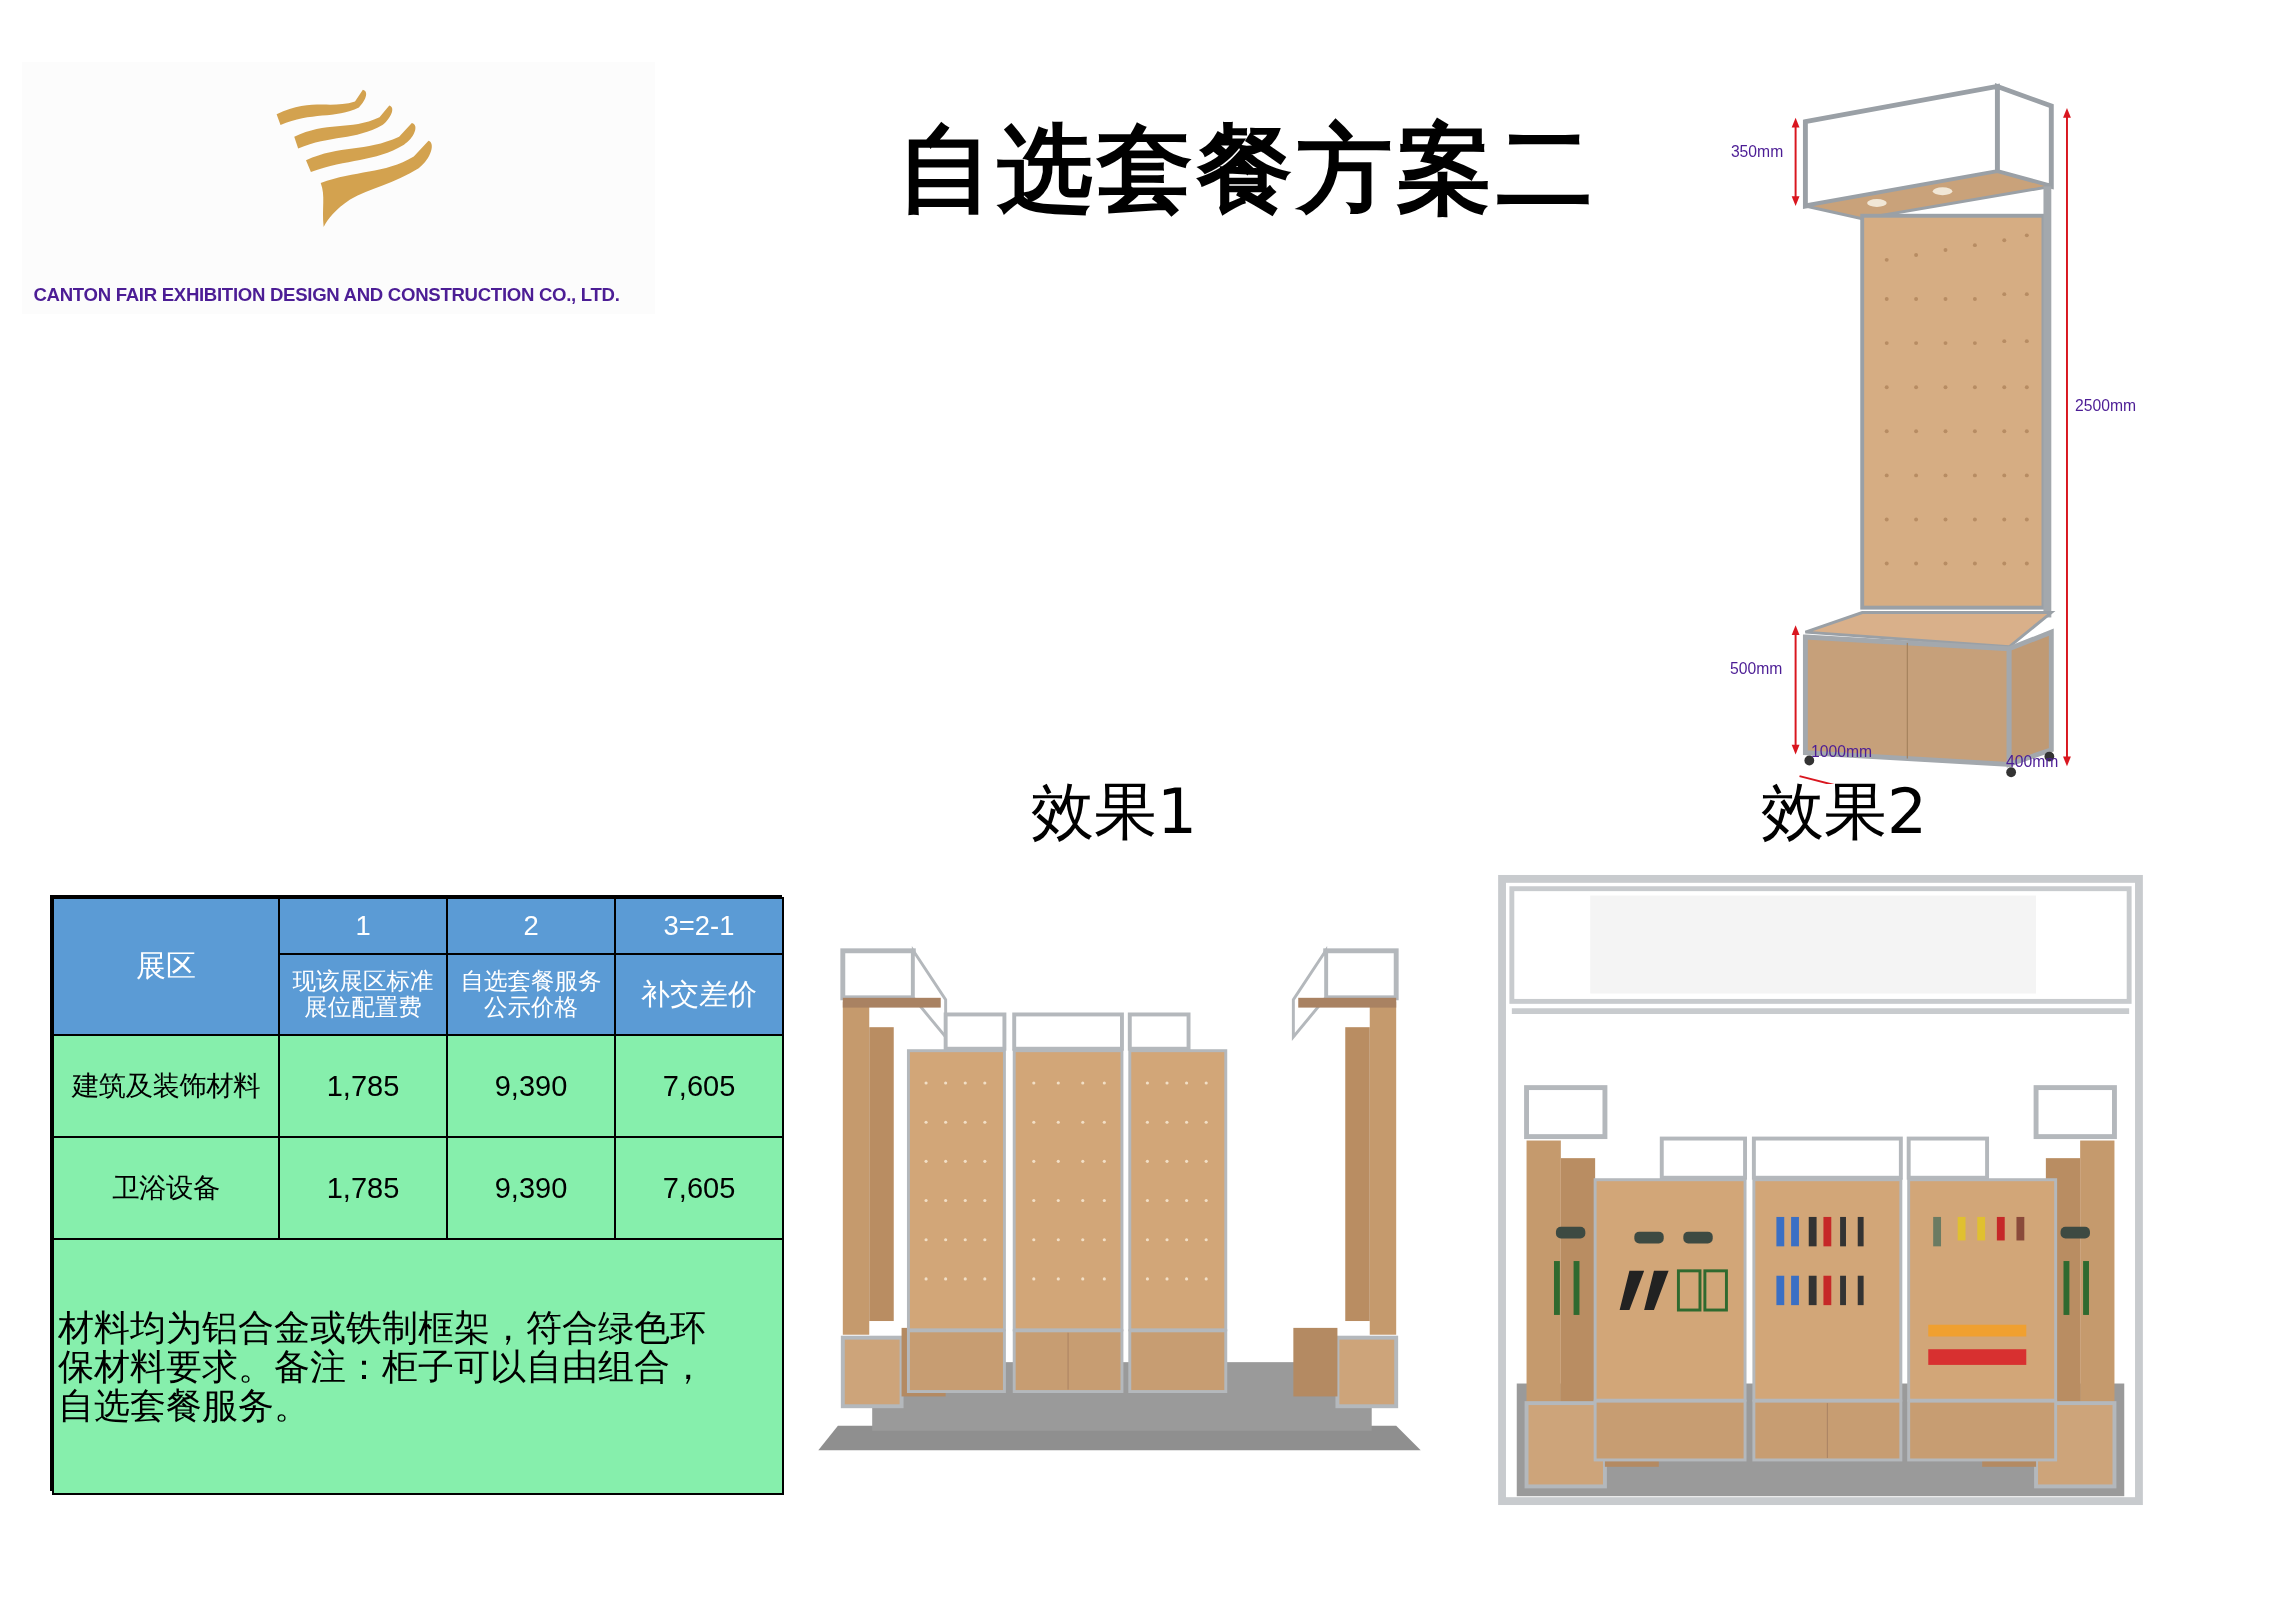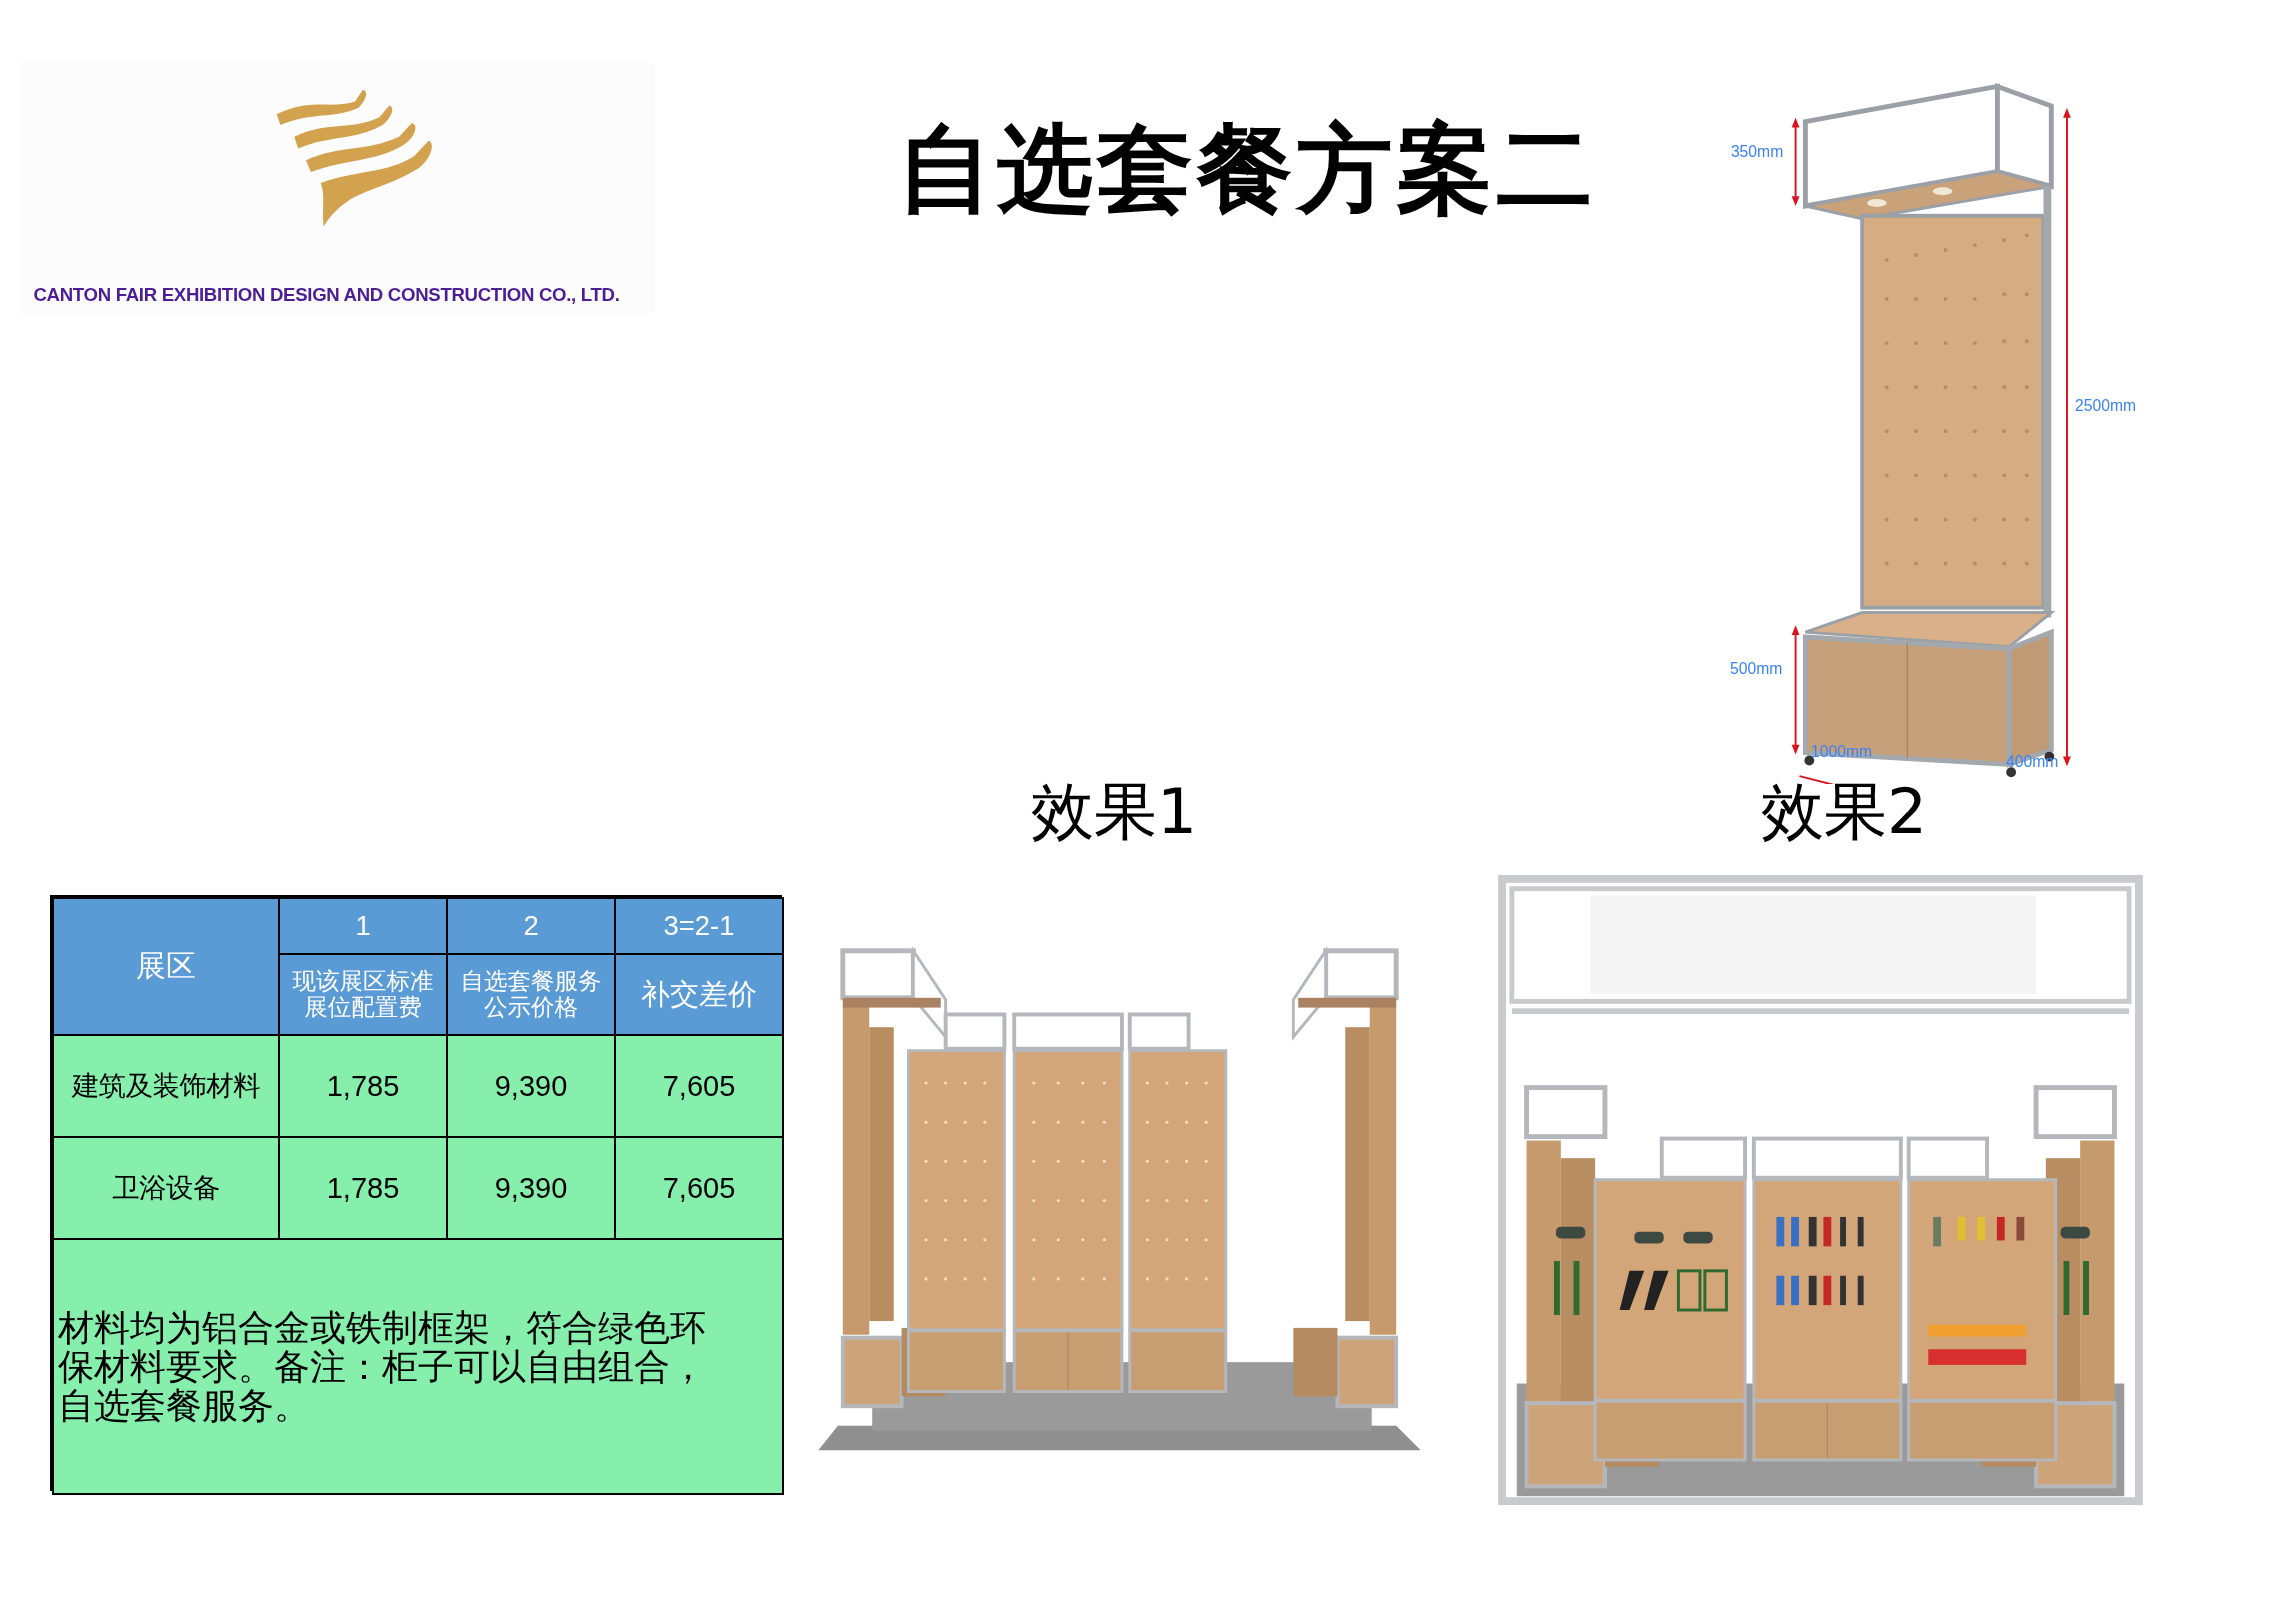--- a/index.html
+++ b/index.html
@@ -15,21 +15,21 @@
   
   .page-title { position: absolute; left: 897px; top: 106px; font-family: "DejaVu Serif", "Liberation Serif", serif; font-weight: bold; font-size: 96px; letter-spacing: 3.9px; white-space: nowrap; }
 
   
   .effect-label { position: absolute; font-family: "DejaVu Sans", sans-serif; font-size: 63px; white-space: nowrap; }
   .effect-1 { left: 1031px; top: 769px; }
   .effect-2 { left: 1761px; top: 769px; }
 
   
   .cabinet-diagram { position: absolute; left: 1725px; top: 59px; width: 392px; height: 725px; }
-  .dim-label { position: absolute; font-family: "Liberation Sans", sans-serif; font-size: 15.7px; color: #3b82f6; white-space: nowrap; }
+  .dim-label { position: absolute; font-family: "Liberation Sans", sans-serif; font-size: 15.7px; color: #4c1d95; white-space: nowrap; }
 
   
   .scene { position: absolute; }
   .scene-1 { left: 818px; top: 941px; width: 603px; height: 524px; }
   .scene-2 { left: 1497px; top: 874px; width: 647px; height: 632px; }
 
   
   .price-table { position: absolute; left: 50px; top: 895px; width: 732px; height: 596px; border: 2.9px solid #000; background: #deeaf6; }
   .tbl { border-collapse: collapse; width: 100%; table-layout: fixed; }
   .tbl td, .tbl th { border: 2px solid #000; text-align: center; vertical-align: middle; font-weight: normal; }

